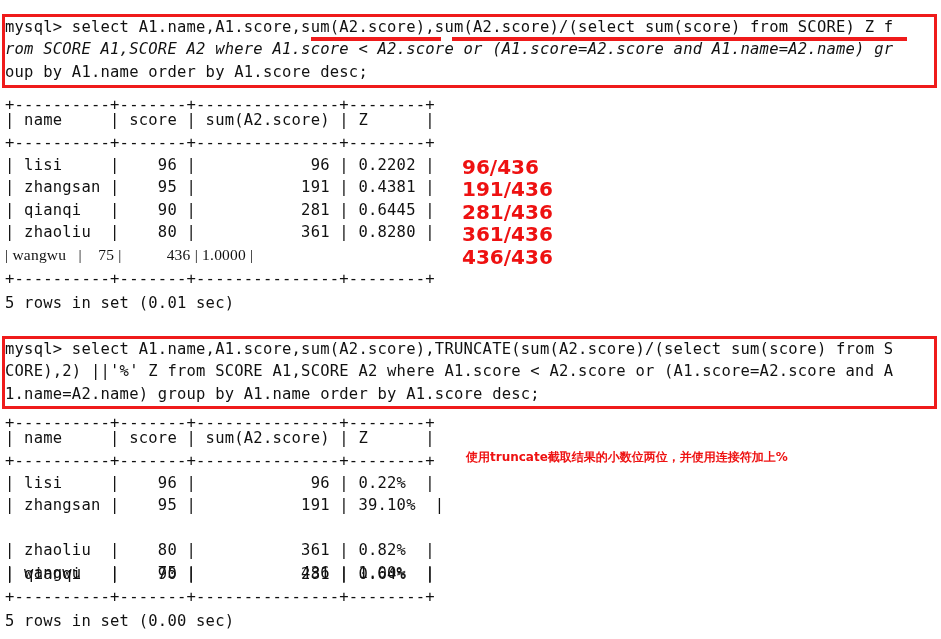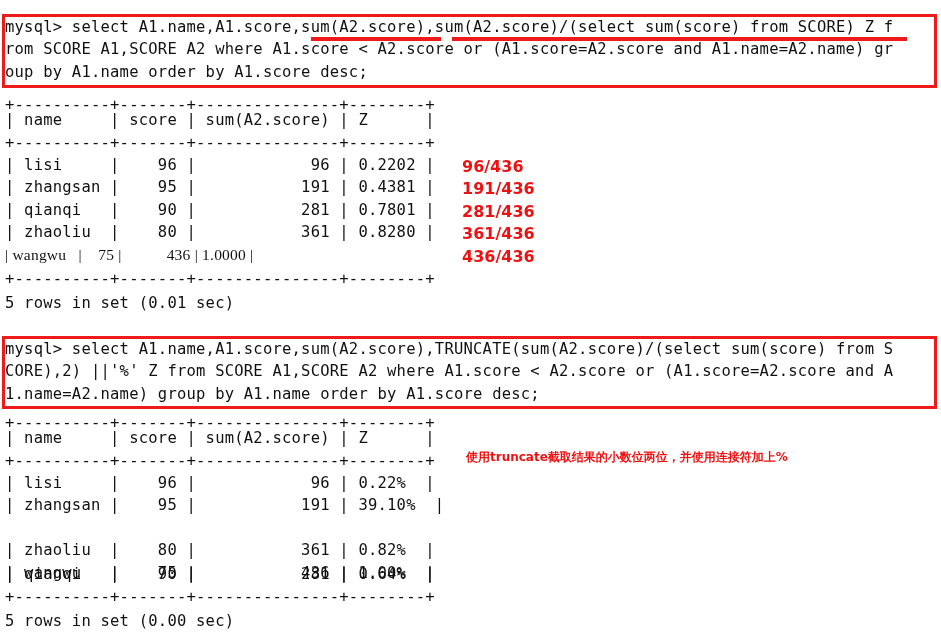--- a/index.html
+++ b/index.html
@@ -50,54 +50,54 @@
     height: 4px;
     background: #ef1b1b;
   }
 
   
   .annot-red {
     position: absolute;
     color: #ee1111;
     font-family: "DejaVu Sans", "Liberation Sans", sans-serif;
     font-weight: bold;
-    font-size: 16px;
+    font-size: 20px;
     line-height: 22.4px;
     white-space: pre;
   }
   .annot-note {
     position: absolute;
     color: #ee1111;
     font-family: "DejaVu Sans", "Liberation Sans", sans-serif;
     font-weight: bold;
     font-size: 12px;
     white-space: pre;
   }
 </style>
 </head>
 <body>
 
 <div class="terminal">
 
   <div class="red-box" style="left:2px; top:2px; width:935px; height:74px;"></div>
 
   <div class="console-line" style="top:4px;">mysql&gt; select A1.name,A1.score,sum(A2.score),sum(A2.score)/(select sum(score) from SCORE) Z f</div>
-  <div class="console-line" style="top:26.4px;">rom SCORE A1,SCORE A2 where A1.score &lt; A2.score or (A1.score=A2.score and A1.name=A2.name) gr</div>
+  <div class="console-line" style="top:26.4px;font-style:italic;">rom SCORE A1,SCORE A2 where A1.score &lt; A2.score or (A1.score=A2.score and A1.name=A2.name) gr</div>
   <div class="console-line" style="top:48.8px;">oup by A1.name order by A1.score desc;</div>
 
   <div class="red-underline" style="left:311px; top:25px; width:130px;"></div>
   <div class="red-underline" style="left:452px; top:25px; width:455px;"></div>
 
   <div class="console-line" style="top:82px;">+----------+-------+---------------+--------+</div>
   <div class="console-line" style="top:97px;">| name     | score | sum(A2.score) | Z      |</div>
   <div class="console-line" style="top:120px;">+----------+-------+---------------+--------+</div>
 
   <div class="console-line" style="top:142px;">| lisi     |    96 |            96 | 0.2202 |</div>
   <div class="console-line" style="top:164.4px;">| zhangsan |    95 |           191 | 0.4381 |</div>
-  <div class="console-line" style="top:186.8px;">| qianqi   |    90 |           281 | 0.7801 |</div>
+  <div class="console-line" style="top:186.8px;">| qianqi   |    90 |           281 | 0.6445 |</div>
   <div class="console-line" style="top:209.2px;">| zhaoliu  |    80 |           361 | 0.8280 |</div>
   <div class="console-line" style="top:231.6px;font-family:Liberation Serif, serif;">| wangwu   |    75 |           436 | 1.0000 |</div>
 
   <div class="console-line" style="top:256px;">+----------+-------+---------------+--------+</div>
   <div class="console-line" style="top:280px;">5 rows in set (0.01 sec)</div>
 
   <div class="annot-red" style="left:462px; top:144px;">96/436</div>
   <div class="annot-red" style="left:462px; top:166.4px;">191/436</div>
   <div class="annot-red" style="left:462px; top:188.8px;">281/436</div>
   <div class="annot-red" style="left:462px; top:211.2px;">361/436</div>

